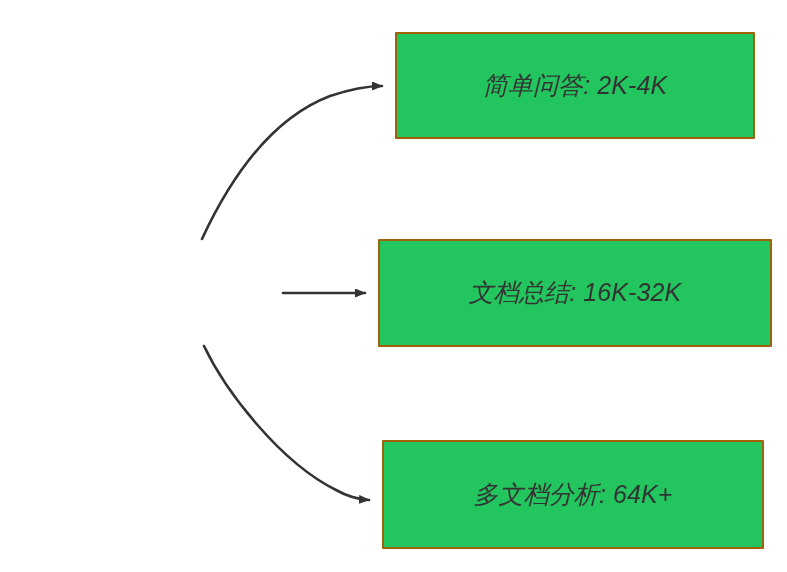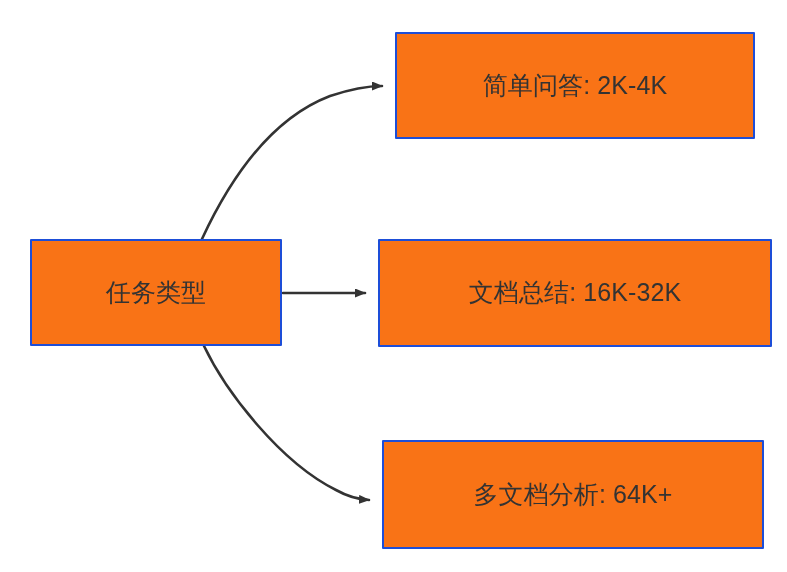--- a/index.html
+++ b/index.html
@@ -21,27 +21,28 @@
   #edge-layer {
     position: absolute;
     left: 0;
     top: 0;
     width: 787px;
     height: 572px;
   }
   .flow-node {
     position: absolute;
     box-sizing: border-box;
-    background: #f97316;
-    border: 2px solid #1d4ed8;
+    background: #22c55e;
+    border: 2px solid #a16207;
     border-radius: 1px;
     display: flex;
     align-items: center;
     justify-content: center;
     z-index: 2;
+    font-style: italic;
   }
   .flow-node .node-label {
     color: #333333;
     font-size: 25px;
     line-height: 1.25;
     letter-spacing: 0.1px;
     white-space: nowrap;
     text-align: center;
     font-family: "Liberation Sans", "DejaVu Sans", sans-serif;
   }
@@ -63,23 +64,20 @@
       </marker>
     </defs>
 
     <path d="M 202 239 C 222 196 262 122 330 96 Q 360 86 382 86" fill="none" stroke="#333333" stroke-width="2.6" stroke-linecap="round" marker-end="url(#arrow-head)"></path>
 
     <path d="M 283 293 L 365 293" fill="none" stroke="#333333" stroke-width="2.6" stroke-linecap="round" marker-end="url(#arrow-head)"></path>
 
     <path d="M 204 346 C 226 392 280 462 336 490 Q 352 499 369 500" fill="none" stroke="#333333" stroke-width="2.6" stroke-linecap="round" marker-end="url(#arrow-head)"></path>
   </svg>
 
-  <div id="node-source" class="flow-node">
-    <span class="node-label">任务类型</span>
-  </div>
 
   <div id="node-simple" class="flow-node">
     <span class="node-label">简单问答: 2K-4K</span>
   </div>
 
   <div id="node-summary" class="flow-node">
     <span class="node-label">文档总结: 16K-32K</span>
   </div>
 
   <div id="node-multidoc" class="flow-node">

